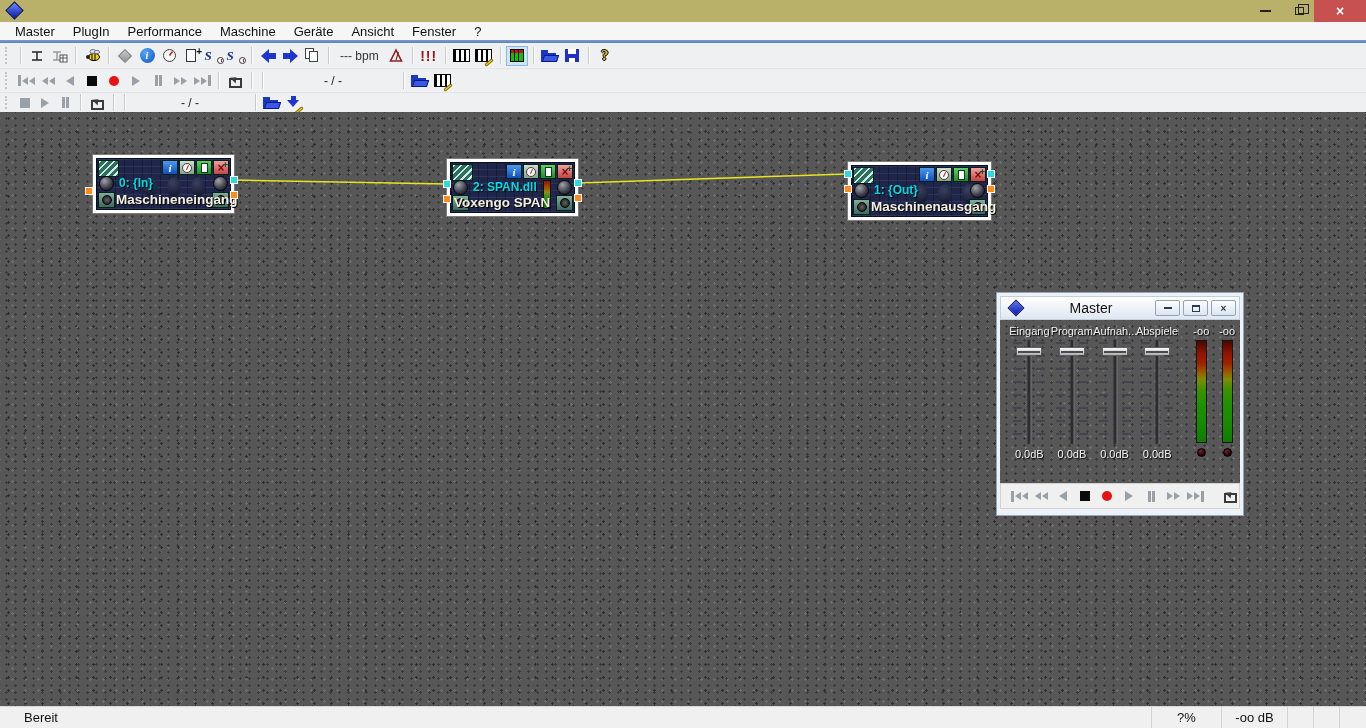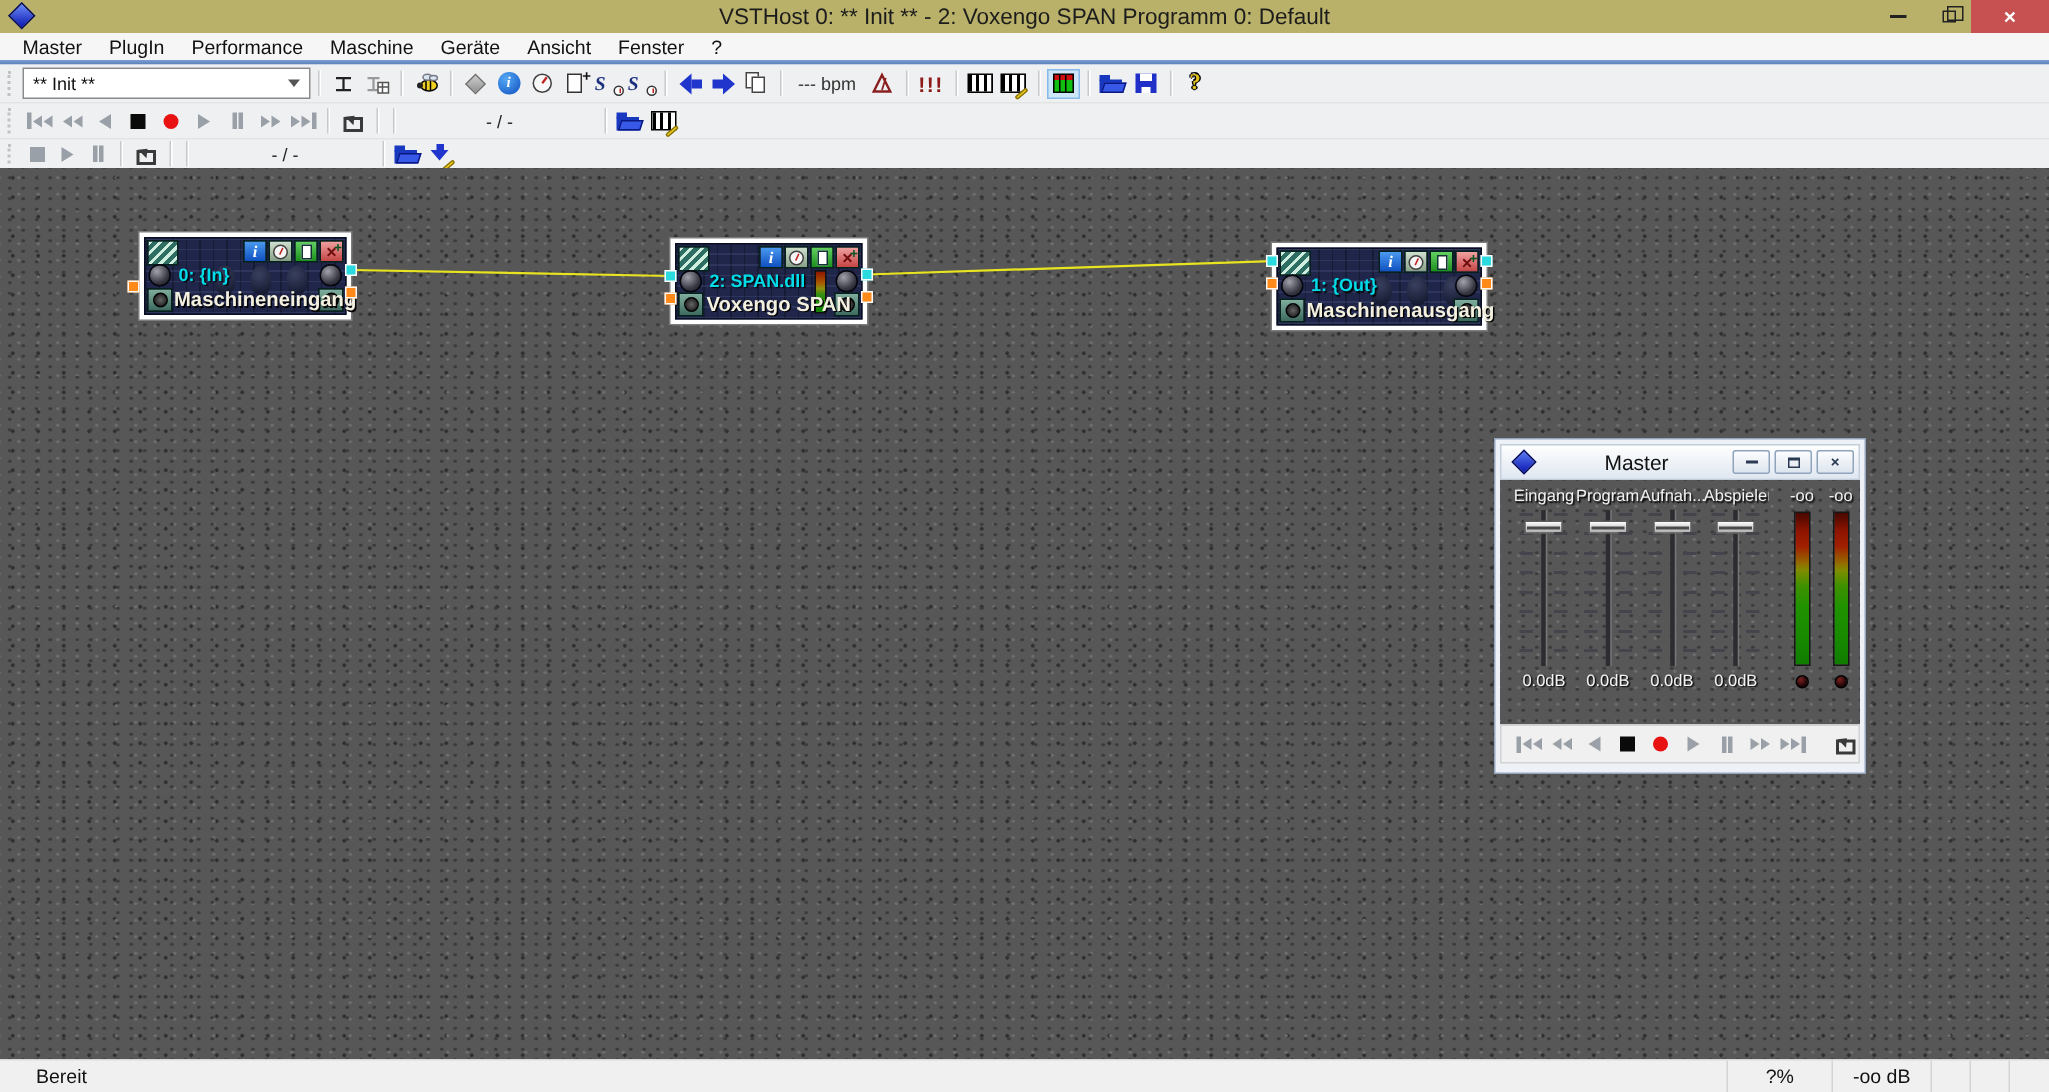--- a/index.html
+++ b/index.html
@@ -139,21 +139,21 @@
   .mwb { width:25px; height:16px; border:1px solid #8ea4bc; border-radius:2px; background:linear-gradient(#fcfdfe,#dde5ee); display:flex; align-items:center; justify-content:center; color:#2a3a52; font:bold 10px "Liberation Sans",sans-serif; }
   .g-mmin { width:8px; height:2px; background:#2a3a52; }
   .g-mmax { width:8px; height:7px; border:1px solid #2a3a52; border-top-width:2px; }
   .m-body { height:163px;
     background-color:#575757;
     background-image:
       radial-gradient(circle,#3a3a3a 1px,transparent 1.3px),
       radial-gradient(circle,#6e6e6e 1px,transparent 1.2px);
     background-size:9px 7px,13px 11px; background-position:2px 3px,6px 1px;
     padding:5px 0 0 8px; }
-  .m-row { display:flex; align-items:center; }
+  .m-row { display:flex; }
   .m-ch-label { width:43px; text-align:center; font-size:11px; color:#f2f2f2; text-shadow:1px 1px 1px #000; white-space:nowrap; overflow:hidden; }
   .m-clip-label { width:26px; text-align:center; font-size:11px; color:#f2f2f2; text-shadow:1px 1px 1px #000; }
   .m-gap { width:10px; }
   .faders { margin-top:3px; height:104px; }
   .fcol { width:43px; height:104px; display:flex; justify-content:center; }
   .ftrack { position:relative; width:32px; height:104px; }
   .ftrack::before, .ftrack::after { content:""; position:absolute; top:2px; bottom:2px; width:9px;
     background:repeating-linear-gradient(180deg,#44444c 0 2px,transparent 2px 13px); }
   .ftrack::before { left:0; }
   .ftrack::after { right:0; }
@@ -174,21 +174,20 @@
   .statusbar { position:absolute; left:0; top:706px; width:1366px; height:22px; background:#f0f0f0; border-top:1px solid #d9d9d9; display:flex; align-items:center; font-size:13px; color:#111; }
   .st-msg { padding-left:24px; }
   .st-right { margin-left:auto; display:flex; height:100%; align-items:center; }
   .st-pane { height:100%; display:flex; align-items:center; justify-content:center; border-left:1px solid #d4d4d4; }
 </style>
 </head>
 <body>
 
 <div class="titlebar">
   <span class="app-diamond"></span>
-  <span class="title-text">VSTHost 0: ** Init ** - 2: Voxengo SPAN Programm 0: Default</span>
   <span class="wctrl wc-min">
       <i class="g-minbar"></i>
     </span>
   <span class="wctrl wc-restore">
       <i class="g-restore"></i>
     </span>
   <span class="wctrl wc-close">×</span>
 </div>
 
 <div class="menubar">
@@ -198,24 +197,20 @@
   <span class="menu-item">Maschine</span>
   <span class="menu-item">Geräte</span>
   <span class="menu-item">Ansicht</span>
   <span class="menu-item">Fenster</span>
   <span class="menu-item">?</span>
 </div>
 <div class="rule-blue-1"></div>
 
 <div class="tb tb1">
   <span class="grip"></span>
-  <div class="combo">
-    <span>** Init **</span>
-    <i class="chev"></i>
-  </div>
   <span class="sep"></span>
   <span class="tbtn">
     <svg class="ico" width="16" height="14">
         <path d="M3 3 H13 M8 3 V11 M3 11 H13" stroke="#222" stroke-width="1.5" fill="none"></path>
       </svg>
   </span>
   <span class="tbtn">
     <svg class="ico" width="18" height="14">
         <path d="M3 3 H11 M7 3 V11 M3 11 H11" stroke="#9a9a9a" stroke-width="1.5" fill="none"></path>
         <rect x="10" y="6" width="7" height="7" fill="#fff" stroke="#555"></rect>
@@ -472,21 +467,21 @@
       <i class="minimeter"></i>
       <span class="knob" style="left:2px; top:17px;"></span>
       <span class="knob" style="right:2px; top:17px;"></span>
       <span class="spk" style="left:1px; bottom:1px;">
           <i></i>
         </span>
       <span class="spk" style="right:1px; bottom:1px;">
           <i></i>
         </span>
       <span class="bid" style="left:22px; top:17px;">2: SPAN.dll</span>
-      <span class="bname" style="left:20px; bottom:2px;">Voxengo SPAN</span>
+      <span class="bname" style="left:3px; bottom:2px;">Voxengo SPAN</span>
     </div>
   </div>
 
   <div class="pbox" style="left:848px; top:50px; width:143px; height:58px;">
     <div class="pbox-in">
       <div class="pb-head">
         <span class="pb stripe"></span>
         <span class="pb-btns">
           <span class="pb info">i</span>
           <span class="pb gauge">

